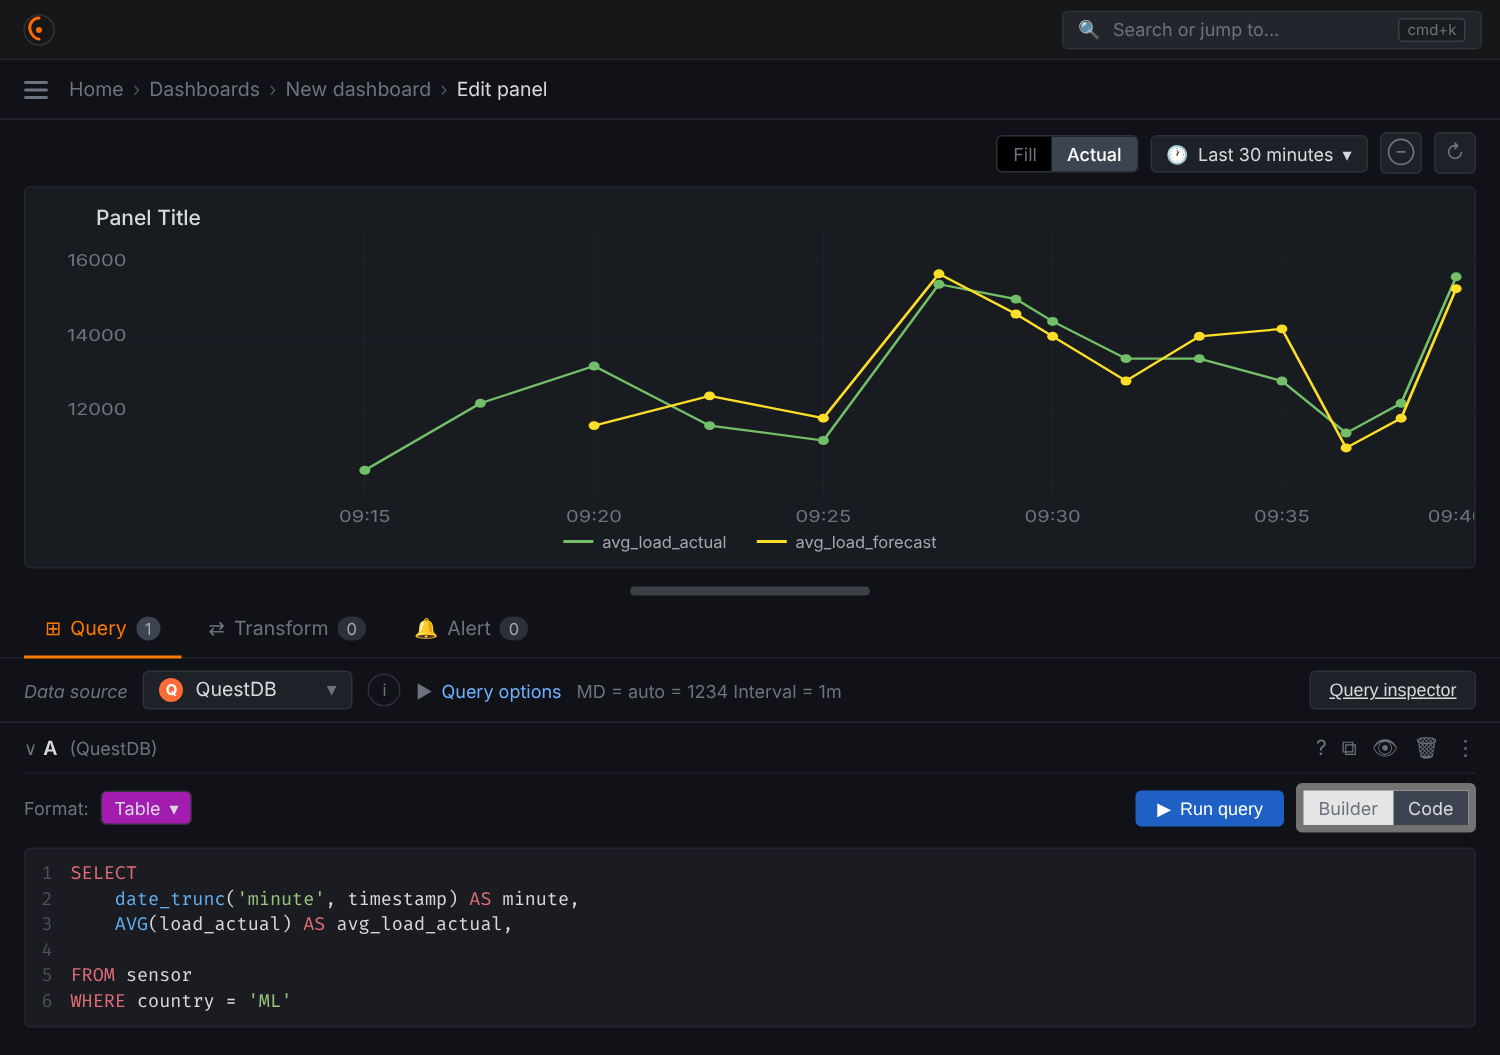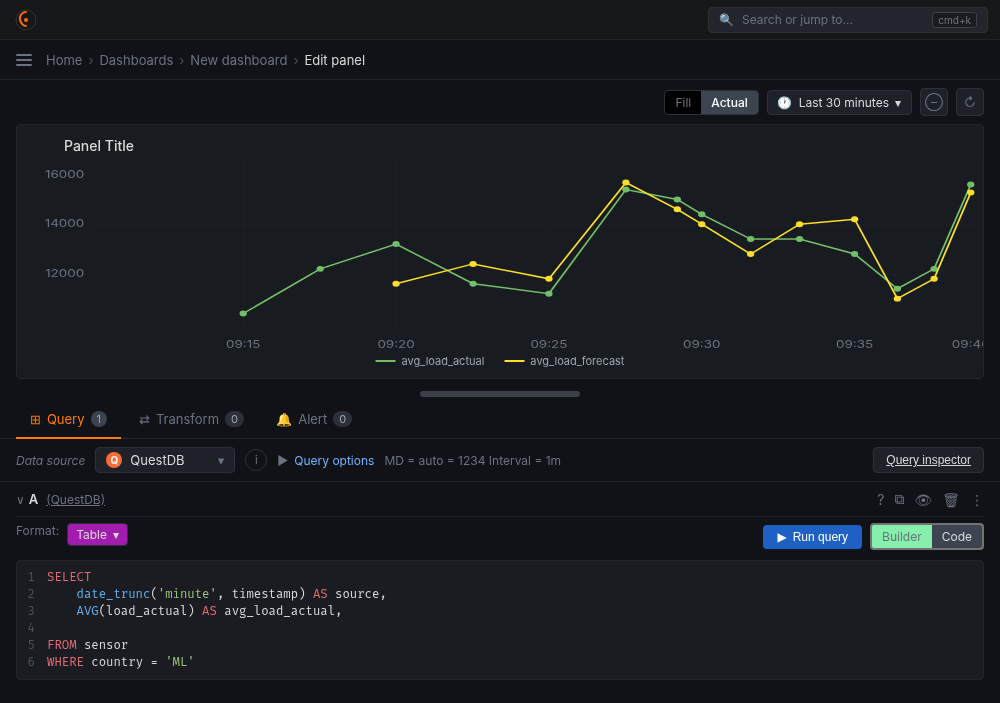--- a/index.html
+++ b/index.html
@@ -356,41 +356,40 @@
     }
     .query-letter {
       font-size: 13px;
       font-weight: 600;
       color: #d8d9da;
       margin: 0 8px 0 4px;
     }
     .query-db-label {
       font-size: 12px;
       color: #6b7280;
-      text-decoration: underline;
     }
     .query-header-right {
       margin-left: auto;
       display: flex;
       align-items: center;
       gap: 10px;
     }
     .header-icon {
       color: #6b7280;
       cursor: pointer;
       font-size: 14px;
     }
     .chevron-icon {
       color: #6b7280;
       font-size: 12px;
       cursor: pointer;
     }
     .format-bar {
       display: flex;
-      align-items: flex-start;
+      align-items: center;
       padding: 6px 0;
       gap: 8px;
     }
     .format-label {
       font-size: 12px;
       color: #6b7280;
     }
     .format-select {
       display: flex;
       align-items: center;
@@ -410,22 +409,22 @@
       padding: 5px 14px;
       color: white;
       font-size: 12px;
       display: flex;
       align-items: center;
       gap: 6px;
       cursor: pointer;
     }
     .builder-code-btns {
       display: flex;
-      background: #86efac;
-      border: 2px solid #737373;
+      background: #e5e5e5;
+      border: 5px solid #737373;
       border-radius: 4px;
       overflow: hidden;
     }
     .mode-btn {
       padding: 4px 10px;
       font-size: 12px;
       color: #6b7280;
       cursor: pointer;
     }
     .mode-btn.active {
@@ -658,21 +657,21 @@
     </div>
   </div>
 
   <div class="code-editor">
     <div class="code-line">
       <span class="line-num">1</span>
       <span class="line-content"><span class="kw">SELECT</span></span>
     </div>
     <div class="code-line">
       <span class="line-num">2</span>
-      <span class="line-content">&nbsp;&nbsp;&nbsp;&nbsp;<span class="fn">date_trunc</span>(<span class="str">'minute'</span>, <span class="nm">timestamp</span>) <span class="kw">AS</span> <span class="nm">source</span>,</span>
+      <span class="line-content">&nbsp;&nbsp;&nbsp;&nbsp;<span class="fn">date_trunc</span>(<span class="str">'minute'</span>, <span class="nm">timestamp</span>) <span class="kw">AS</span> <span class="nm">minute</span>,</span>
     </div>
     <div class="code-line">
       <span class="line-num">3</span>
       <span class="line-content">&nbsp;&nbsp;&nbsp;&nbsp;<span class="fn">AVG</span>(<span class="nm">load_actual</span>) <span class="kw">AS</span> <span class="nm">avg_load_actual</span>,</span>
     </div>
     <div class="code-line">
       <span class="line-num">4</span>
     </div>
     <div class="code-line">
       <span class="line-num">5</span>

